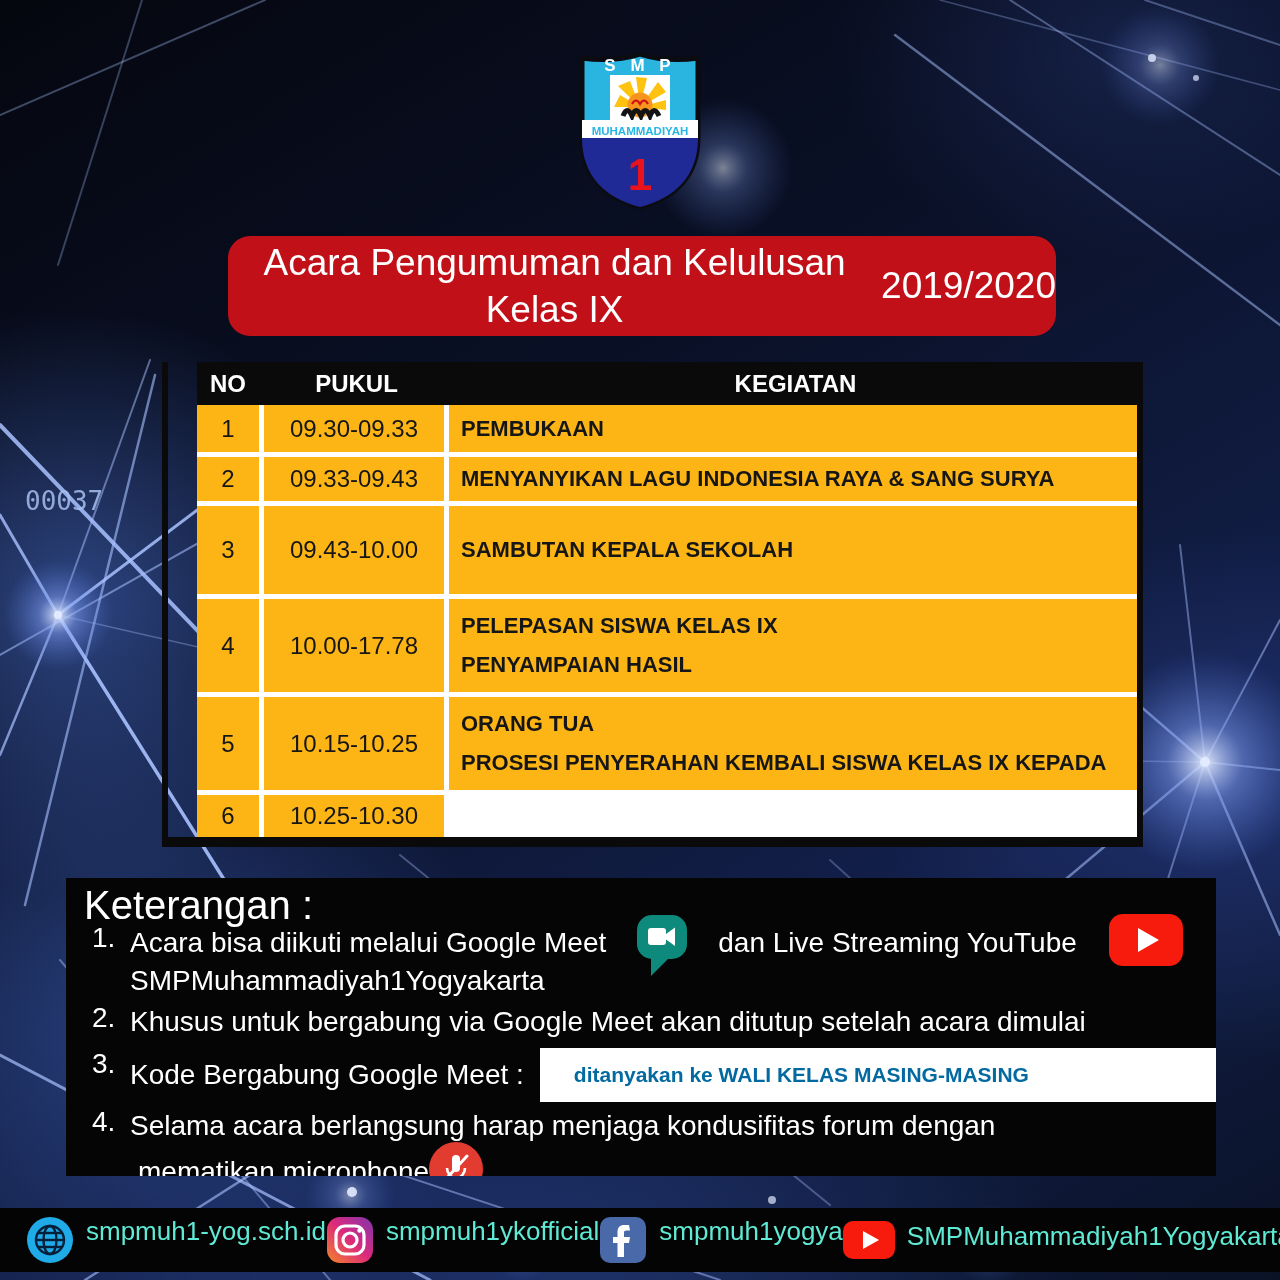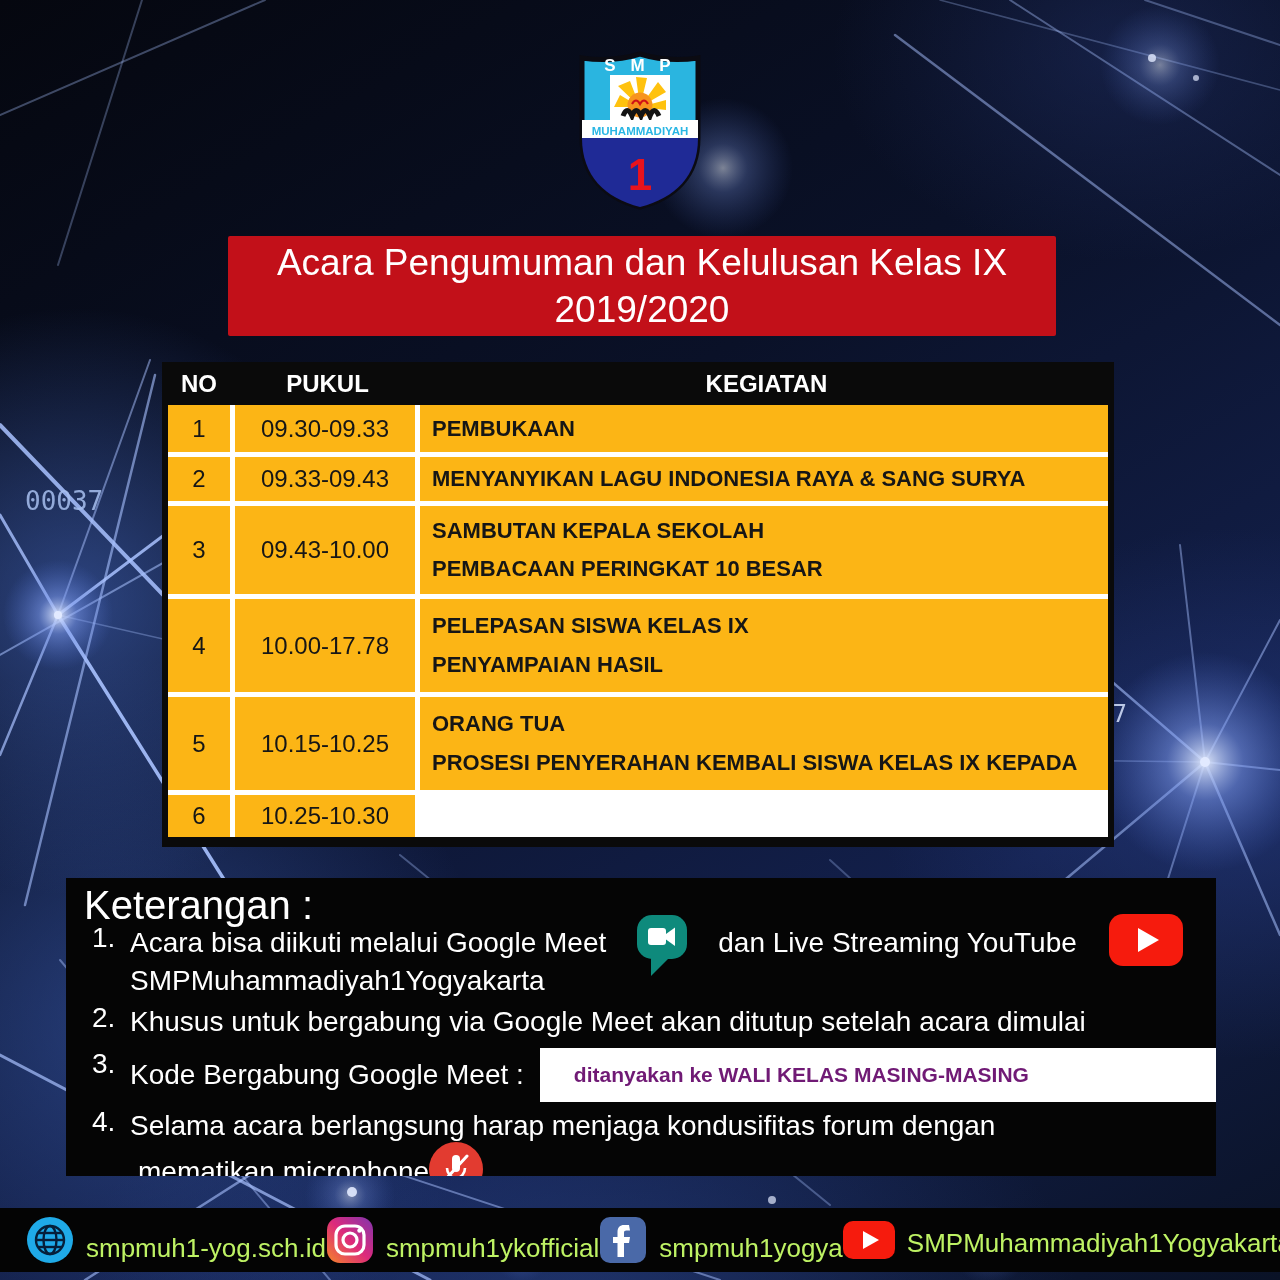--- a/index.html
+++ b/index.html
@@ -12,27 +12,27 @@
       radial-gradient(520px 380px at 97% 62%, rgba(42,64,138,.55), transparent 70%),
       radial-gradient(420px 300px at 88% 4%, rgba(36,52,110,.45), transparent 70%),
       linear-gradient(150deg,#05070f 0%,#0a1128 38%,#13204c 72%,#0a1226 100%);}
   .plexus{position:absolute;left:0;top:0;width:1280px;height:1280px;}
   .bg-label{font-family:"DejaVu Sans Mono",monospace;}
 
   
   .logo{position:absolute;left:574px;top:50px;width:132px;height:160px;}
 
   
-  .banner{position:absolute;left:228px;top:236px;width:828px;height:100px;border-radius:2px;
-    background:var(--banner-red);color:#fff;display:flex;flex-direction:column;align-items:center;
+  .banner{position:absolute;left:228px;top:236px;width:828px;height:100px;border-radius:22px;
+    background:var(--banner-red);color:#fff;display:flex;flex-direction:row;align-items:center;
     justify-content:center;font-size:37px;line-height:1.28;text-align:center;}
 
   
   .schedule{position:absolute;left:162px;top:362px;width:940px;
-    border-left:6px solid #0a0a0a;border-right:6px solid #0a0a0a;border-bottom:10px solid #0a0a0a;}
+    border-left:6px solid #0a0a0a;border-right:6px solid #0a0a0a;border-bottom:10px solid #0a0a0a;padding-left:29px;}
   .thead{height:43px;background:#0a0a0a;display:grid;grid-template-columns:62px 185px 1fr;column-gap:5px;
     align-items:center;color:#fff;font-weight:bold;font-size:24px;}
   .thead .th{text-align:center;}
   .tbody{display:flex;flex-direction:column;gap:5px;background:#fff;}
   .trow{display:grid;grid-template-columns:62px 180px 1fr;column-gap:5px;background:#fff;}
   .cell{background:var(--table-yellow);color:#161616;}
   .cno,.cpukul{display:flex;align-items:center;justify-content:center;font-size:24px;}
   .ckeg{display:flex;flex-direction:column;justify-content:center;padding-left:12px;font-weight:bold;font-size:22px;}
   .ckeg.multi{justify-content:space-evenly;}
 
@@ -47,30 +47,30 @@
   .nline-icons .seg{white-space:nowrap;}
   .meet-wrap{position:relative;width:56px;height:42px;flex:none;}
   .meet-wrap svg{position:absolute;left:0;top:-10px;}
   .yt-note{flex:none;margin-left:4px;}
   .note1-line2{line-height:34px;}
   .note2{margin-top:4px;}
   .note2 .nbody{line-height:40px;}
   .note3{margin-top:6px;}
   .note3 .nbody{display:flex;align-items:center;}
   .note3-label{white-space:nowrap;line-height:54px;}
-  .code-box{margin-left:16px;width:680px;height:54px;background:#fff;color:#701a75;font-weight:bold;
+  .code-box{margin-left:16px;width:680px;height:54px;background:#fff;color:#0369a1;font-weight:bold;
     font-size:21px;display:flex;align-items:center;padding-left:34px;box-sizing:border-box;}
   .note4{margin-top:4px;}
   .note4-line1{line-height:40px;}
   .note4-line2{display:flex;align-items:center;height:52px;margin-left:8px;}
 
   
   .footer{position:absolute;left:0;top:1208px;width:1280px;height:64px;background:#040404;
     display:flex;align-items:center;justify-content:space-between;padding:0 26px;box-sizing:border-box;}
-  .fitem{display:flex;align-items:flex-end;gap:12px;color:#bef264;font-size:26px;white-space:nowrap;}
+  .fitem{display:flex;align-items:flex-start;gap:12px;color:#5eead4;font-size:26px;white-space:nowrap;}
   .fitem svg{flex:none;}
 </style>
 </head>
 <body>
 
 <div class="stage">
 
   <svg class="plexus" viewBox="0 0 1280 1280">
     <defs>
       <radialGradient id="glow" cx="50%" cy="50%" r="50%">
@@ -177,21 +177,20 @@
         <div class="cell cpukul">09.33-09.43</div>
         <div class="cell ckeg">
           <div>MENYANYIKAN LAGU INDONESIA RAYA &amp; SANG SURYA</div>
         </div>
       </div>
       <div class="trow" style="height:88px">
         <div class="cell cno">3</div>
         <div class="cell cpukul">09.43-10.00</div>
         <div class="cell ckeg multi">
           <div>SAMBUTAN KEPALA SEKOLAH</div>
-          <div>PEMBACAAN PERINGKAT 10 BESAR</div>
         </div>
       </div>
       <div class="trow" style="height:93px">
         <div class="cell cno">4</div>
         <div class="cell cpukul">10.00-17.78</div>
         <div class="cell ckeg multi">
           <div>PELEPASAN SISWA KELAS IX</div>
           <div>PENYAMPAIAN HASIL</div>
         </div>
       </div>

